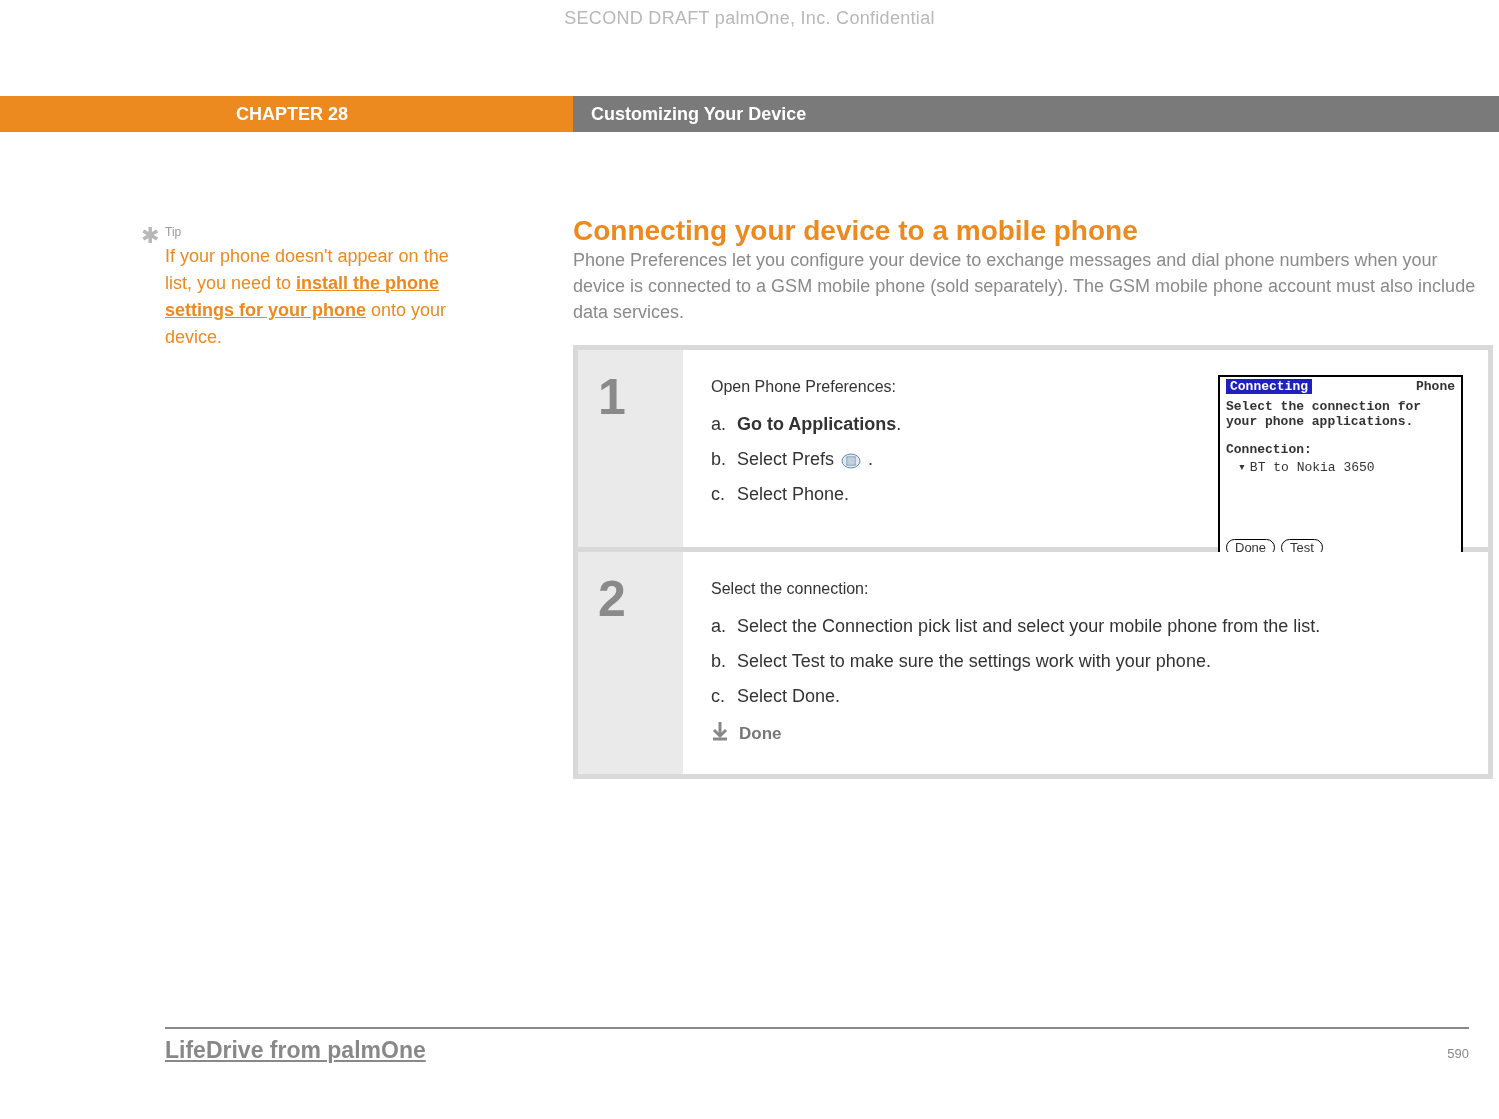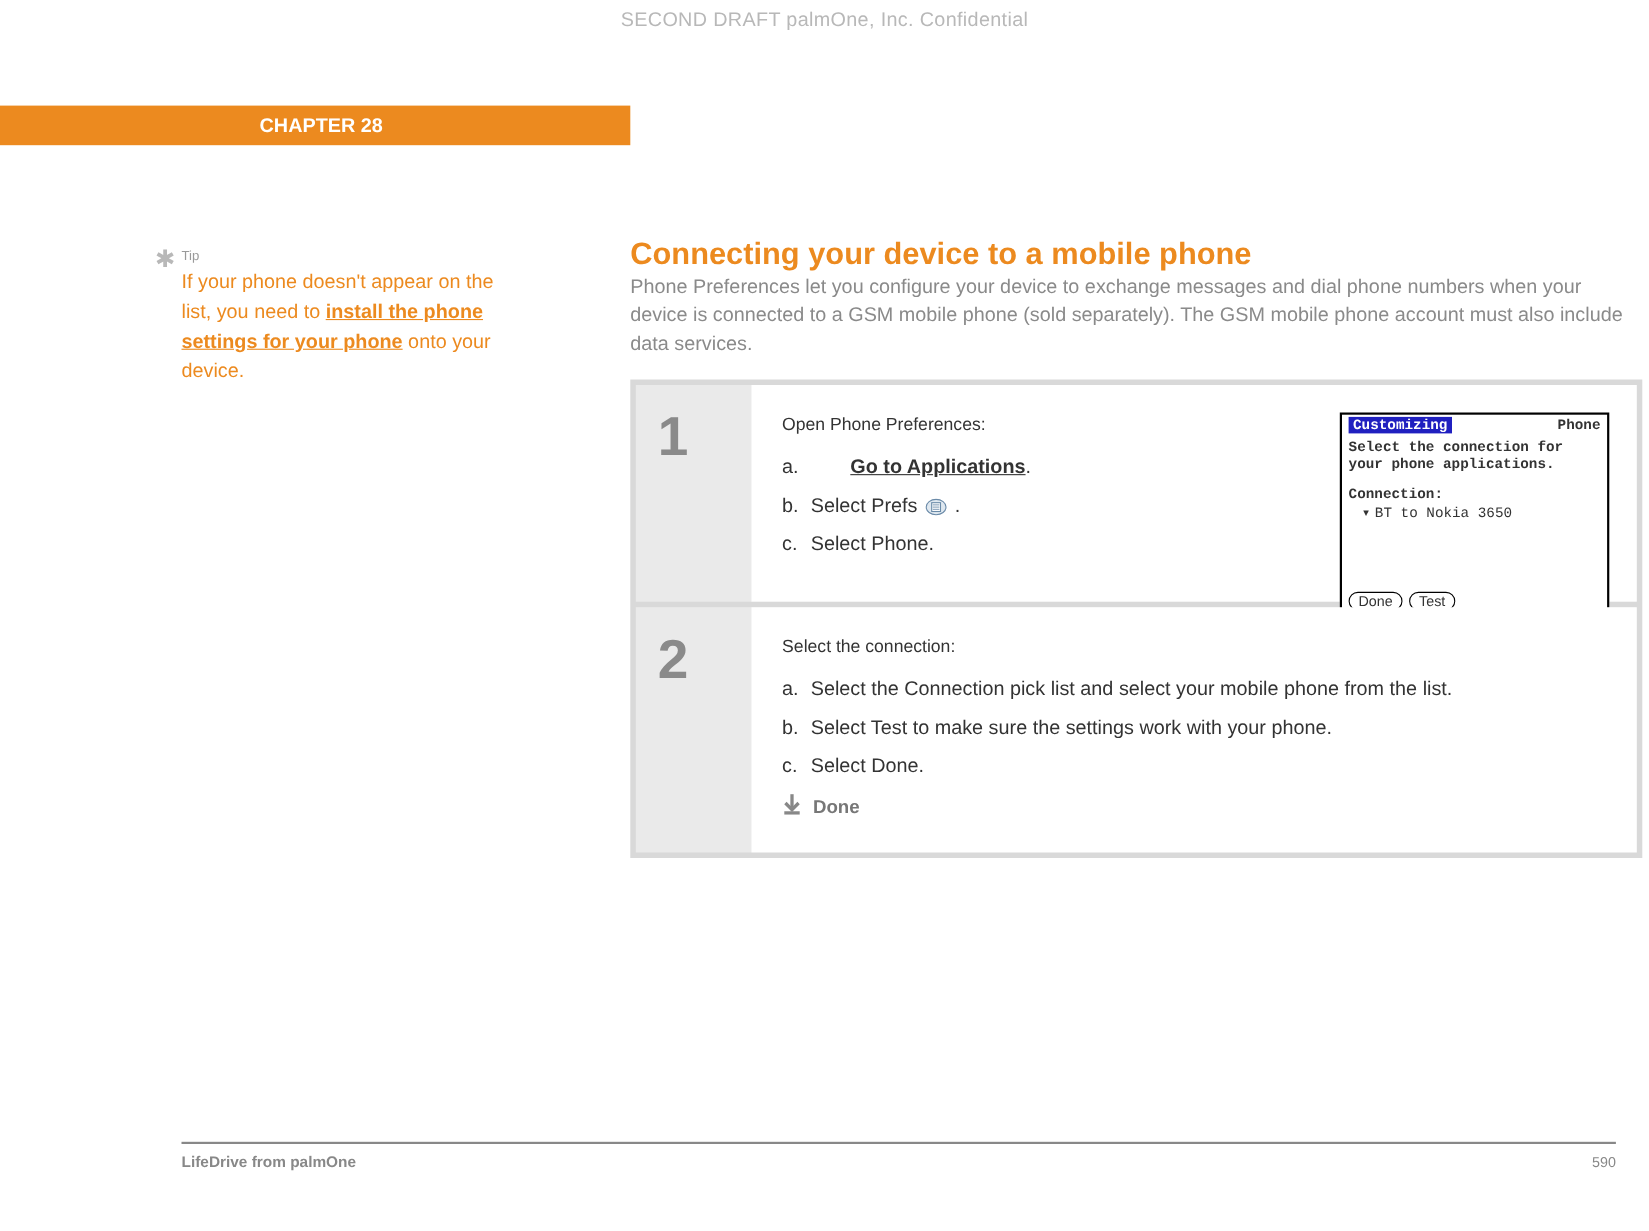--- a/index.html
+++ b/index.html
@@ -131,23 +131,21 @@
   }
   .step-list li {
     font-size: 18px;
     margin-bottom: 14px;
     color: #333;
     display: flex;
   }
   .step-list li .lbl { width: 26px; flex-shrink: 0; }
   .step-link {
     font-weight: bold;
-    text-decoration: underline;
     color: #333;
-    margin-left: 36px;
   }
   .prefs-icon {
     display: inline-block;
     width: 20px; height: 16px;
     vertical-align: middle;
     margin: 0 2px;
   }
   .palm-screenshot {
     position: absolute;
     right: 25px;
@@ -219,34 +217,36 @@
     right: 30px;
     border-top: 2px solid #888;
     padding-top: 8px;
     display: flex;
     justify-content: space-between;
     align-items: baseline;
   }
   .footer-left {
     color: #888;
     font-weight: bold;
-    font-size: 14px;
+    font-size: 23px;
+    text-decoration: underline;
   }
   .footer-right {
     color: #888;
     font-size: 13px;
   }
 </style>
 </head>
 <body>
 
 <div class="watermark">SECOND DRAFT palmOne, Inc.  Confidential</div>
 
 <div class="header-bar">
   <div class="header-left">CHAPTER 28</div>
+  <div class="header-right">Customizing Your Device</div>
 </div>
 
 <div class="sidebar">
   <span class="tip-star">✱</span>
   <div class="tip-title">Tip</div>
   <div class="tip-body">
     <span>If your phone doesn't appear on the list, you need to </span><a class="tip-link">install the phone settings for your phone</a><span> onto your device.</span>
   </div>
 </div>
 
@@ -282,21 +282,21 @@
             </span>
           </li>
           <li>
             <span class="lbl">c.</span>
             <span>Select Phone.</span>
           </li>
         </ul>
 
         <div class="palm-screenshot">
           <div class="palm-title">
-            <span class="palm-title-l">Customizing</span>
+            <span class="palm-title-l">Connecting</span>
             <span class="palm-title-r">Phone</span>
           </div>
           <div class="palm-sel">Select the connection for your phone applications.</div>
           <div class="palm-conn-lbl">Connection:</div>
           <div class="palm-conn-val palm-arrow">BT to Nokia 3650</div>
           <div class="palm-btns">
             <span class="palm-btn">Done</span>
             <span class="palm-btn">Test</span>
           </div>
         </div>

